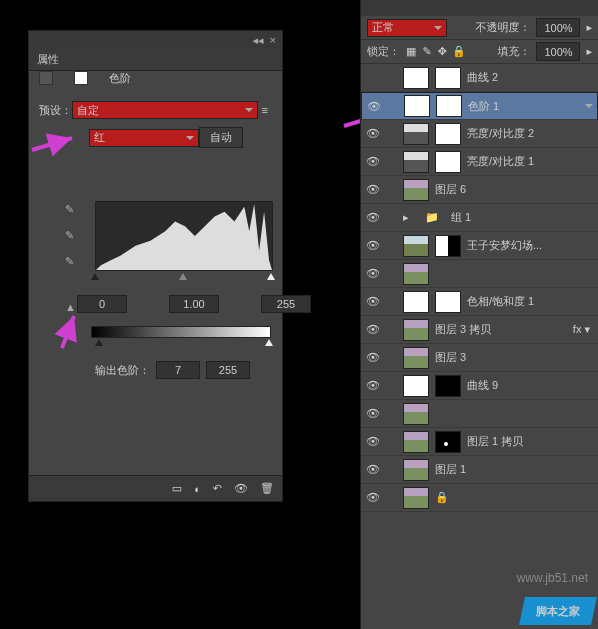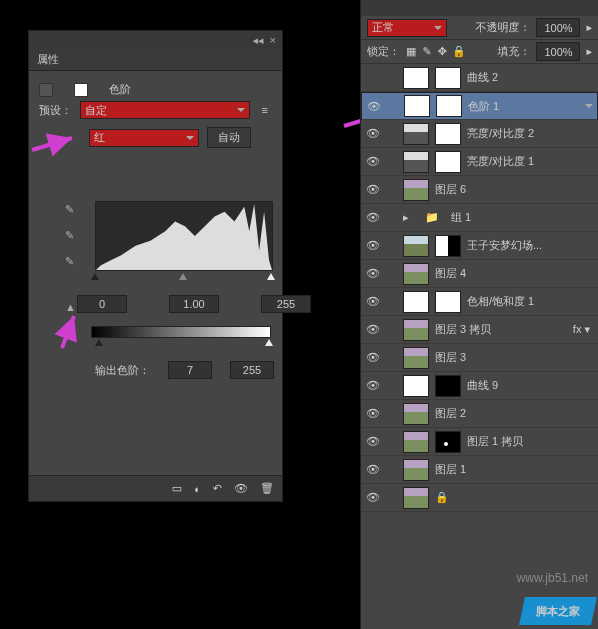--- a/index.html
+++ b/index.html
@@ -1,38 +1,38 @@
 <!DOCTYPE html>
 <html><head>
 <meta charset="utf-8">
 <style>
 *{box-sizing:border-box;margin:0;padding:0;font-family:"Microsoft YaHei",sans-serif;font-size:11px;color:#ccc}
 body{background:#000;width:598px;height:629px;position:relative;overflow:hidden}
 .ppanel{position:absolute;left:28px;top:30px;width:255px;height:472px;background:#454545;border:1px solid #222}
 .ppanel .hdr{height:18px;background:#383838;display:flex;justify-content:flex-end;align-items:center;padding:0 6px;gap:6px}
 .ppanel .hdr span{color:#aaa;cursor:default}
 .tabrow{height:22px;background:#3a3a3a;border-bottom:1px solid #222;display:flex;align-items:center;padding-left:8px}
-.ctype{height:26px;display:flex;align-items:flex-end;padding:0 10px;gap:21px}
+.ctype{height:26px;display:flex;align-items:flex-start;padding:0 10px;gap:21px}
 .iconbox{width:14px;height:14px;border:1px solid #333;background:#555;display:inline-block}
 .iconbox.w{background:#fff}
-.row{display:flex;align-items:center;padding:4px 10px;gap:8px}
+.row{display:flex;align-items:center;padding:4px 10px;gap:0}
 select,.sel{background:#b91c1c;border:1px solid #222;color:#ccc;height:18px;padding:0 4px;flex:1}
 .sel{display:flex;align-items:center;justify-content:space-between}
 .sel::after{content:"";width:0;height:0;border-left:4px solid transparent;border-right:4px solid transparent;border-top:4px solid #aaa}
 .btn{background:#3a3a3a;border:1px solid #222;padding:2px 10px;color:#ccc}
 .eyedrops{position:absolute;left:36px;top:172px;display:flex;flex-direction:column;gap:10px}
 .eyedrops span{width:16px;height:16px;color:#aaa}
 .histo{position:absolute;left:66px;top:170px;width:178px;height:70px;background:#2a2a2a;border:1px solid #222}
 .histo svg{width:100%;height:100%}
 .tri{width:0;height:0;border-left:4px solid transparent;border-right:4px solid transparent;border-bottom:7px solid #888;position:absolute}
 .numrow{position:absolute;left:48px;top:264px;display:flex;align-items:center;gap:6px}
 .numrow input{width:50px;height:18px;background:#333;border:1px solid #222;color:#ccc;text-align:center}
 .numrow .spacer{width:30px}
 .grad{position:absolute;left:62px;top:295px;width:180px;height:12px;background:linear-gradient(to right,#000,#fff);border:1px solid #222}
-.outrow{position:absolute;left:66px;top:330px;display:flex;align-items:center;gap:18px}
+.outrow{position:absolute;left:66px;top:330px;display:flex;align-items:center;gap:6px}
 .outrow input{width:44px;height:18px;background:#333;border:1px solid #222;color:#ccc;text-align:center}
 .warn{position:absolute;left:36px;top:270px;color:#aaa}
 .pfoot{position:absolute;bottom:0;left:0;right:0;height:26px;background:#3a3a3a;border-top:1px solid #222;display:flex;justify-content:flex-end;align-items:center;padding:0 8px;gap:12px;color:#aaa}
 .arrow{position:absolute;pointer-events:none}
 .arrow svg{overflow:visible}
 
 .layers{position:absolute;right:0;top:0;width:238px;height:629px;background:#454545;border-left:1px solid #222}
 .ltop{height:16px;background:#383838}
 .lrow1{height:24px;display:flex;align-items:center;padding:0 6px;gap:6px;border-bottom:1px solid #333}
 .lrow1 .sel{width:80px;flex:none}
@@ -219,21 +219,20 @@
         <span class="eye">👁</span>
         <span class="link"></span>
         <span class="thumb photo2"></span>
         <span class="thumb half"></span>
         <span class="lname">王子安梦幻场...</span>
       </div>
       <div class="litem">
         <span class="eye">👁</span>
         <span class="link"></span>
         <span class="thumb photo"></span>
-        <span class="lname">图层 4</span>
       </div>
       <div class="litem">
         <span class="eye">👁</span>
         <span class="link"></span>
         <span class="thumb white"></span>
         <span class="thumb white"></span>
         <span class="lname">色相/饱和度 1</span>
       </div>
       <div class="litem">
         <span class="eye">👁</span>
@@ -252,21 +251,20 @@
         <span class="eye">👁</span>
         <span class="link"></span>
         <span class="thumb white"></span>
         <span class="thumb black"></span>
         <span class="lname">曲线 9</span>
       </div>
       <div class="litem">
         <span class="eye">👁</span>
         <span class="link"></span>
         <span class="thumb photo"></span>
-        <span class="lname">图层 2</span>
       </div>
       <div class="litem">
         <span class="eye">👁</span>
         <span class="link"></span>
         <span class="thumb photo"></span>
         <span class="thumb dot"></span>
         <span class="lname">图层 1 拷贝</span>
       </div>
       <div class="litem">
         <span class="eye">👁</span>

